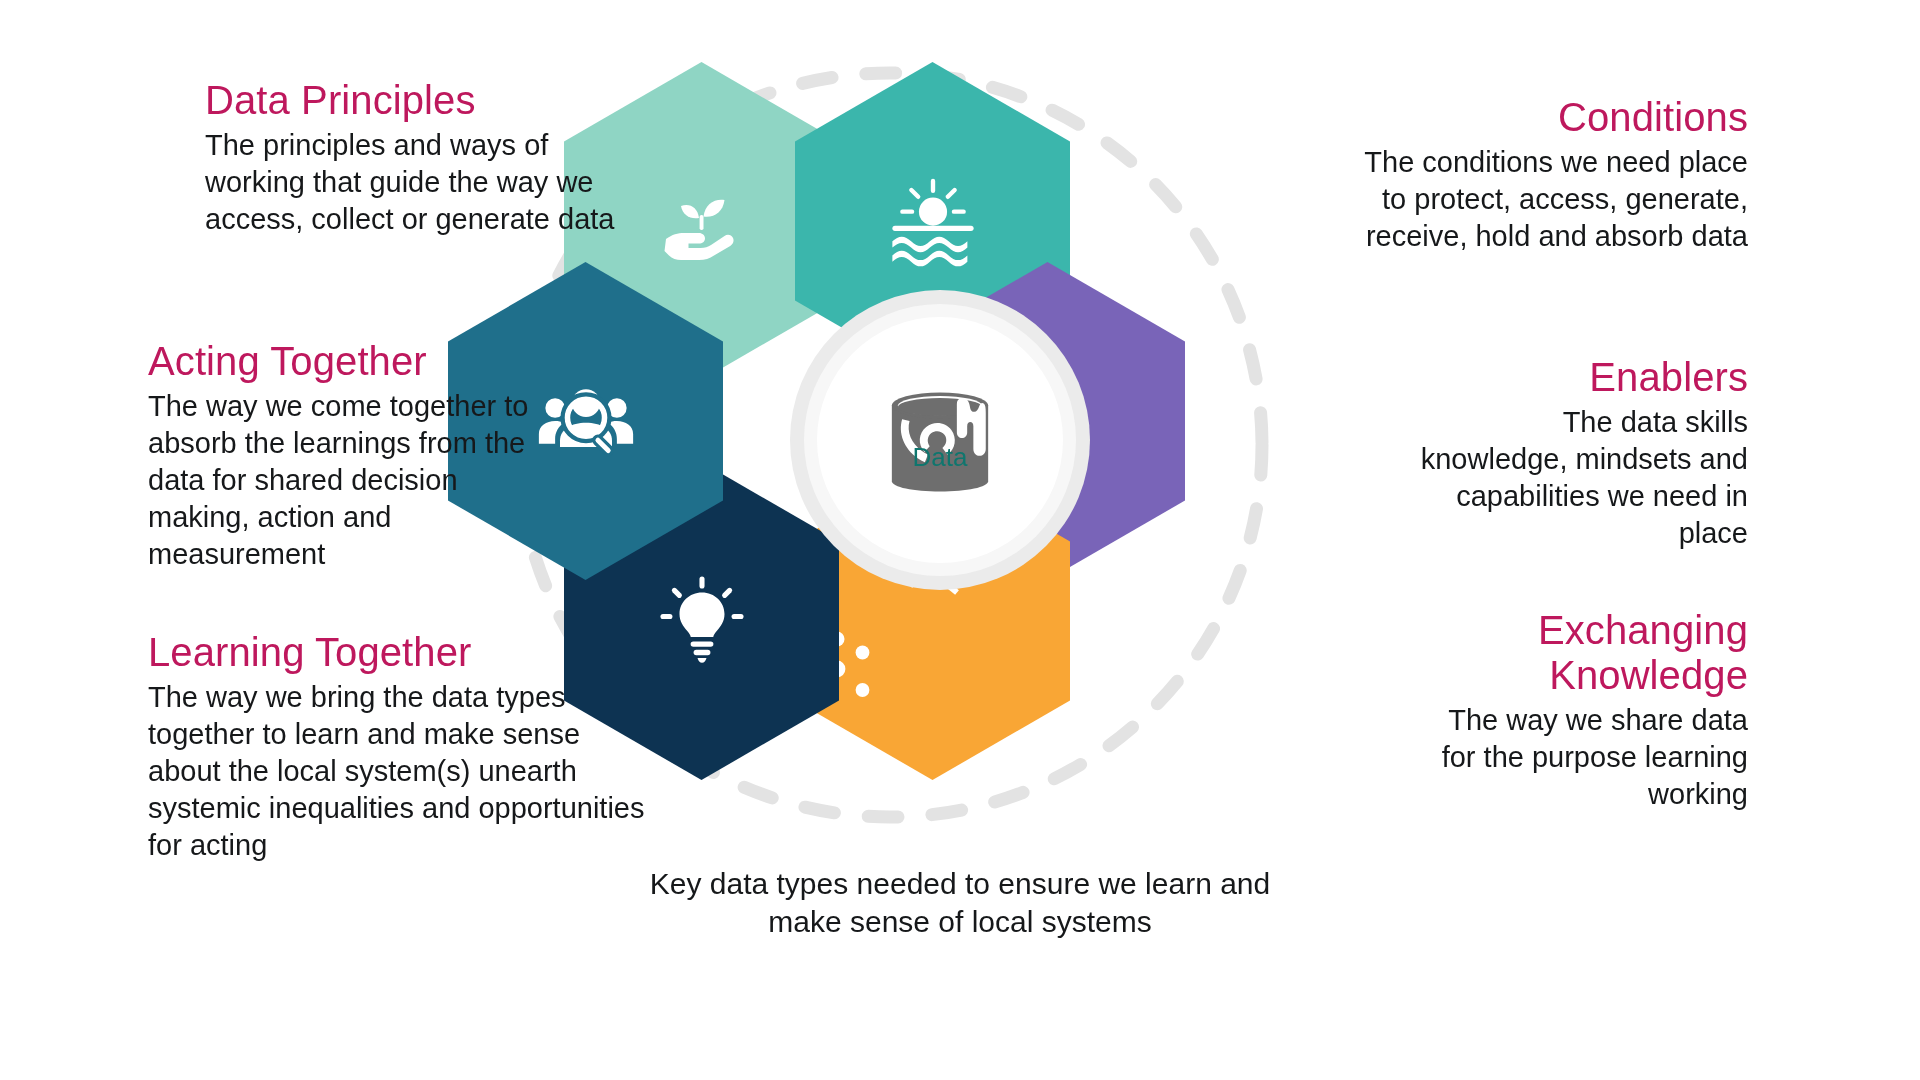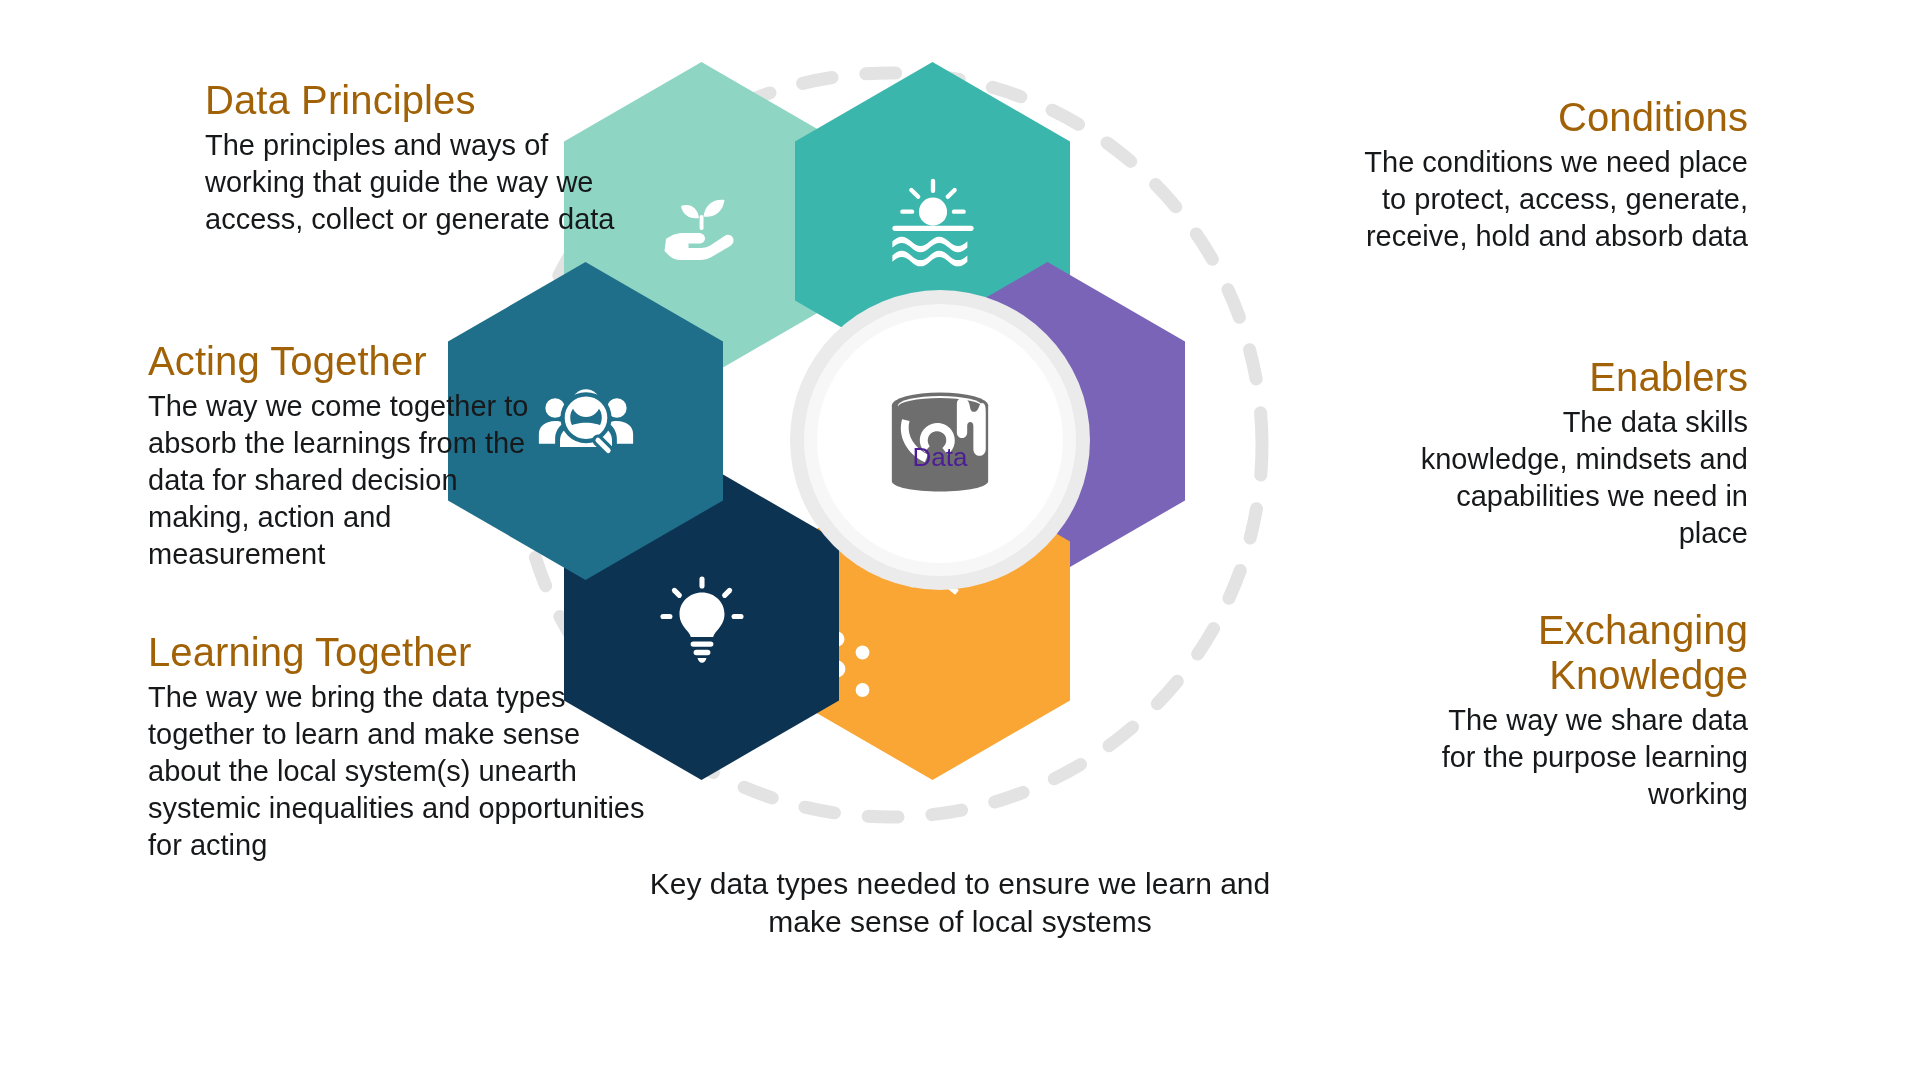--- a/index.html
+++ b/index.html
@@ -9,21 +9,21 @@
     font-family:"Liberation Sans", sans-serif;
     overflow:hidden;
     position:relative;
   }
   #stage{position:absolute;inset:0;}
 
   
   .block{position:absolute;}
   .block h2{
     margin:0 0 4px 0;
-    color:#a16207;
+    color:#be185d;
     font-weight:400;
     font-size:40px;
     line-height:1.12;
     letter-spacing:.1px;
   }
   .block p{
     margin:0;
     color:#16181a;
     font-size:29px;
     line-height:1.28;
@@ -99,21 +99,21 @@
   }
   #hub .hub-icon{
     position:absolute;
     left:0;top:0;width:300px;height:300px;
     display:flex;align-items:center;justify-content:center;
   }
   #hub-label{
     position:absolute;
     left:0;right:0;top:152px;
     text-align:center;
-    color:#4c1d95;
+    color:#0f766e;
     font-size:26px;
     line-height:1.18;
     pointer-events:none;
   }
   #hub-label span{display:block;}
 </style>
 </head>
 <body>
 
 <div id="stage">

